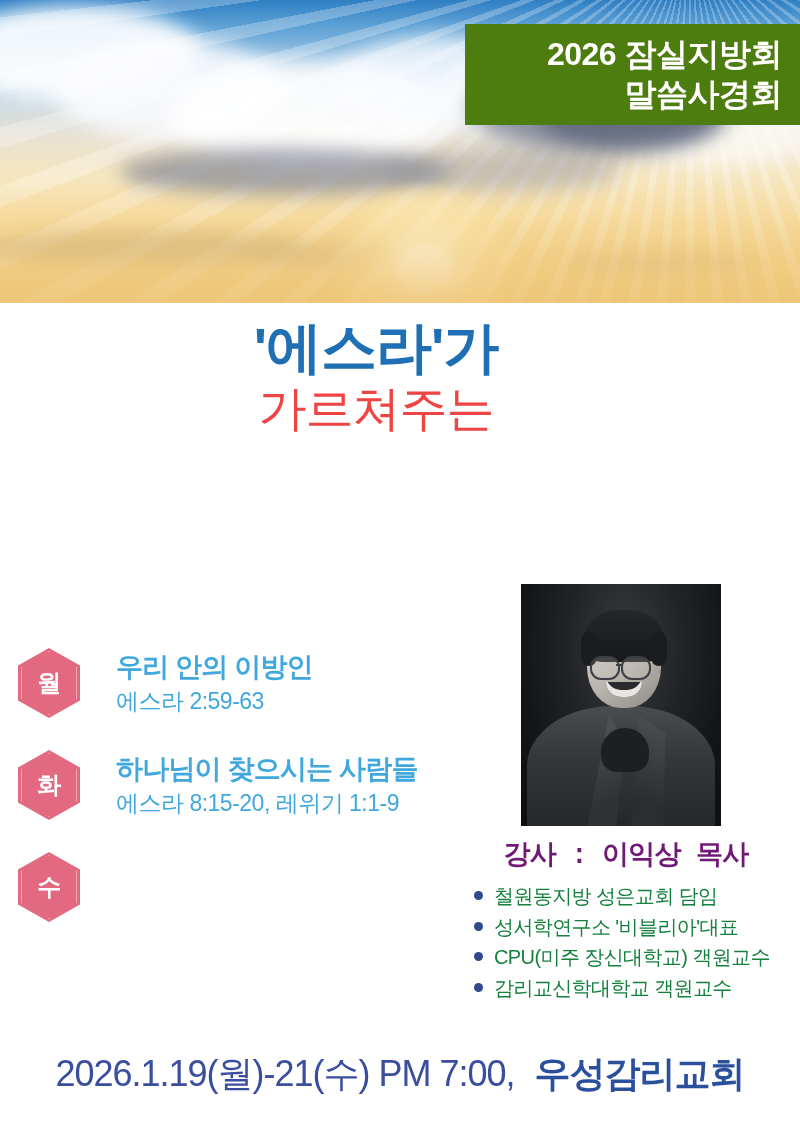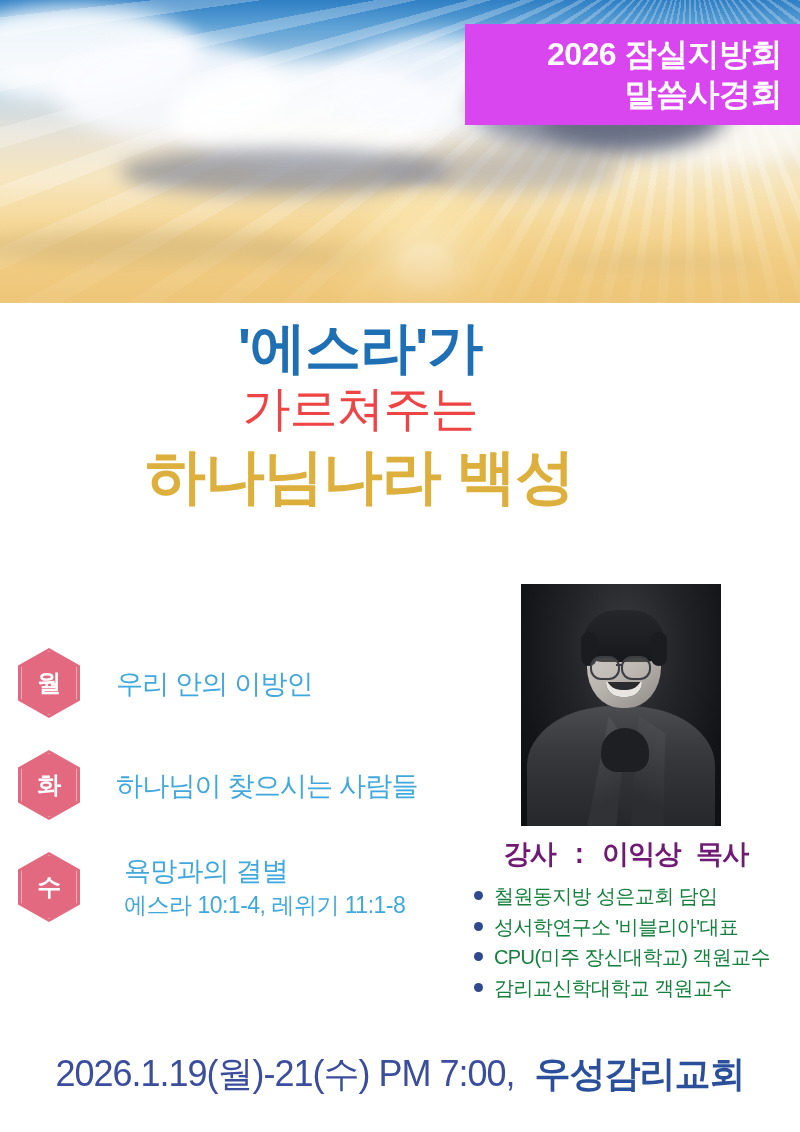--- a/index.html
+++ b/index.html
@@ -116,41 +116,41 @@
     position: absolute;
     left: 0; bottom: 0; width: 800px; height: 120px;
     background: linear-gradient(to bottom, rgba(244,208,132,0) 0%, rgba(241,203,126,0.55) 60%, rgba(238,198,120,0.85) 100%);
   }
 
   
   .banner {
     position: absolute;
     left: 465px; top: 24px;
     width: 335px; height: 101px;
-    background: #d946ef;
+    background: #4d7c0f;
     color: #ffffff;
     box-sizing: border-box;
     padding: 8px 18px 8px 10px;
     display: flex;
     flex-direction: column;
     align-items: flex-end;
     justify-content: center;
   }
   .banner-line {
     font-size: 32px;
     font-weight: bold;
     line-height: 1.22;
     letter-spacing: -0.5px;
     white-space: nowrap;
   }
 
   
   .title-block {
     position: absolute;
-    left: 0; top: 318px;
+    left: 16px; top: 318px;
     width: 720px;
     text-align: center;
   }
   .title-l1 {
     font-size: 56px;
     font-weight: bold;
     color: #1f6fb5;
     line-height: 1.08;
     letter-spacing: -1px;
   }
@@ -203,21 +203,21 @@
   .hex-label {
     position: relative;
     color: #ffffff;
     font-size: 24px;
     font-weight: bold;
     letter-spacing: -0.5px;
   }
   .sched-text { padding-top: 2px; }
   .sched-title {
     font-size: 27px;
-    font-weight: normal;
+    font-weight: bold;
     color: #41a8dd;
     line-height: 1.2;
     letter-spacing: -0.8px;
     white-space: nowrap;
   }
   .sched-ref {
     font-size: 23px;
     font-weight: normal;
     color: #41a8dd;
     line-height: 1.3;
@@ -404,53 +404,50 @@
   </div>
 
   <div class="banner">
     <div class="banner-line">2026 잠실지방회</div>
     <div class="banner-line">말씀사경회</div>
   </div>
 
   <div class="title-block">
     <div class="title-l1">'에스라'가</div>
     <div class="title-l2">가르쳐주는</div>
-    <div class="title-l3">하나님나라 백성</div>
   </div>
 
   <div class="schedule">
 
     <div class="sched-row row-1">
       <div class="hex">
         <div class="hex-inner"></div>
         <span class="hex-label">월</span>
       </div>
       <div class="sched-text">
         <div class="sched-title">우리 안의 이방인</div>
+        <div class="sched-ref">에스라 2:59-63</div>
       </div>
     </div>
 
     <div class="sched-row row-2">
       <div class="hex">
         <div class="hex-inner"></div>
         <span class="hex-label">화</span>
       </div>
       <div class="sched-text">
         <div class="sched-title">하나님이 찾으시는 사람들</div>
+        <div class="sched-ref">에스라 8:15-20, 레위기 1:1-9</div>
       </div>
     </div>
 
     <div class="sched-row row-3">
       <div class="hex">
         <div class="hex-inner"></div>
         <span class="hex-label">수</span>
-      </div>
-      <div class="sched-text">
-        <div class="sched-title">욕망과의 결별</div>
-        <div class="sched-ref">에스라 10:1-4, 레위기 11:1-8</div>
       </div>
     </div>
 
   </div>
 
   <div class="photo">
     <div class="ph-bg"></div>
     <div class="ph-suit"></div>
     <div class="ph-lapel-l"></div>
     <div class="ph-lapel-r"></div>

